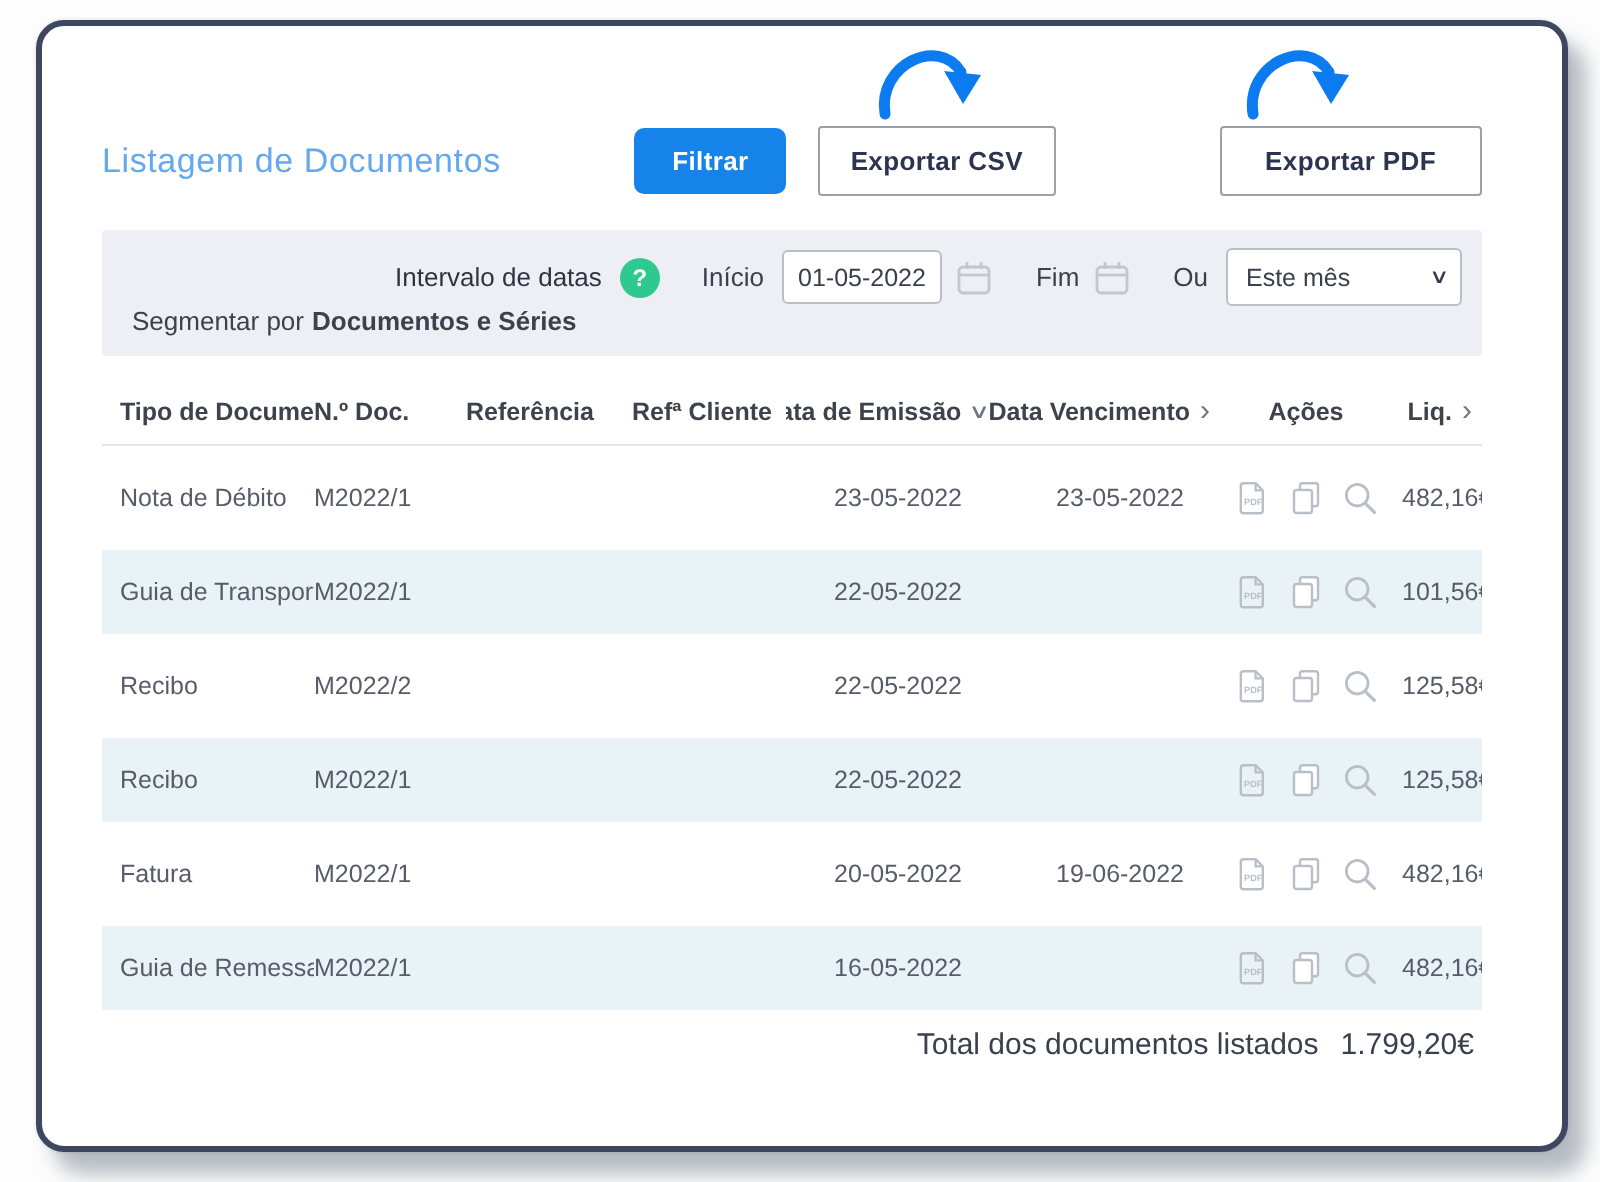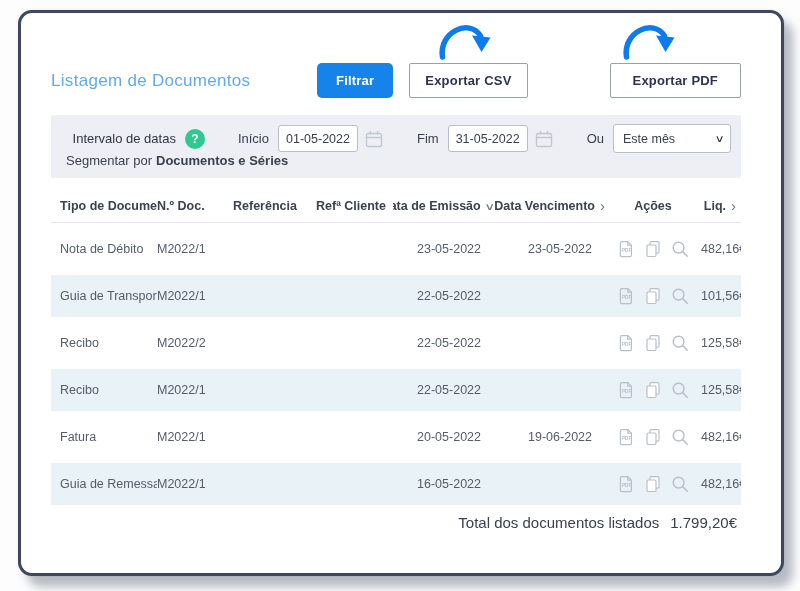--- a/index.html
+++ b/index.html
@@ -12,21 +12,21 @@
     font-family:"Liberation Sans", sans-serif;}
   .window{
     position:absolute; left:18px; top:10px; width:766px; height:566px;
     background:#fff; border:3px solid var(--winborder); border-radius:14px;
     box-shadow:0 0 2px rgba(0,0,0,.12), 9px 11px 10px rgba(112,122,138,.5);
     padding:50px 40px 0 30px;
   }
   
   .topbar{display:flex; align-items:center; justify-content:space-between;}
   .title{font-size:17px; font-weight:500; color:var(--title); letter-spacing:.3px;}
-  .actions{display:flex; }
+  .actions{display:flex; align-items:center;}
   .btn-primary{
     background:var(--accent); color:#fff; border:none; border-radius:5px;
     font-family:inherit; font-size:13px; font-weight:700; letter-spacing:.2px;
     padding:9px 19px; cursor:pointer;
   }
   .btn-wrap{position:relative;}
   .btn-wrap.csv{margin-left:16px;}
   .btn-wrap.pdf{margin-left:36px;padding-left:46px;}
   .btn-outline{
     background:#fff; color:#2c3450; border:1px solid var(--outline); border-radius:2px;
@@ -39,21 +39,21 @@
   
   .filter-panel{margin-top:17px; background:var(--panel); border-radius:2px;
     padding:9px 10px 10px 14px;}
   .filter-row{display:flex; align-items:center; justify-content:flex-end; gap:9px;
     font-size:13px; color:var(--textdark);}
   .f-label{font-weight:400; color:#2e3440;}
   .help{width:20px; height:20px; border-radius:50%; background:var(--green);
     color:#fff; font-size:12px; font-weight:700; display:inline-flex;
     align-items:center; justify-content:center; cursor:pointer;}
   .f-sub{font-weight:500;}
-  .f-sub.gap{margin-left:24px;}
+  .f-sub.gap{margin-left:12px;}
   .date-input{width:80px; height:27px; border:1px solid #b8bfc9; border-radius:3px;
     background:#fff; text-align:center; font-family:inherit; font-size:12.5px;
     color:#39404c;}
   .cal{display:inline-flex; margin-left:-3px; cursor:pointer; color:#c2c7cf;}
   .select-wrap{position:relative; display:inline-flex;}
   .select-wrap select{
     -webkit-appearance:none; appearance:none; width:118px; height:29px;
     border:1px solid #b8bfc9; border-radius:3px; background:#fff;
     font-family:inherit; font-size:12.5px; color:#39404c; padding:0 24px 0 9px;}
   .sel-chev{position:absolute; right:8px; top:50%; transform:translateY(-54%) scaleX(1.4);
@@ -122,21 +122,20 @@
       <input class="date-input" value="01-05-2022" style="">
       <span class="cal">
         <svg width="20" height="20" viewBox="0 0 20 20">
             <rect x="2.5" y="4.5" width="15" height="13" rx="2" fill="none" stroke="currentColor" stroke-width="1.4"></rect>
             <line x1="2.5" y1="8.5" x2="17.5" y2="8.5" stroke="currentColor" stroke-width="1.4"></line>
             <line x1="6.5" y1="2" x2="6.5" y2="5.5" stroke="currentColor" stroke-width="1.4"></line>
             <line x1="13.5" y1="2" x2="13.5" y2="5.5" stroke="currentColor" stroke-width="1.4"></line>
           </svg>
       </span>
       <span class="f-sub gap">Fim</span>
-      <input class="date-input" value="31-05-2022" style="">
       <span class="cal">
         <svg width="20" height="20" viewBox="0 0 20 20">
             <rect x="2.5" y="4.5" width="15" height="13" rx="2" fill="none" stroke="currentColor" stroke-width="1.4"></rect>
             <line x1="2.5" y1="8.5" x2="17.5" y2="8.5" stroke="currentColor" stroke-width="1.4"></line>
             <line x1="6.5" y1="2" x2="6.5" y2="5.5" stroke="currentColor" stroke-width="1.4"></line>
             <line x1="13.5" y1="2" x2="13.5" y2="5.5" stroke="currentColor" stroke-width="1.4"></line>
           </svg>
       </span>
       <span class="f-sub gap">Ou</span>
       <span class="select-wrap">

